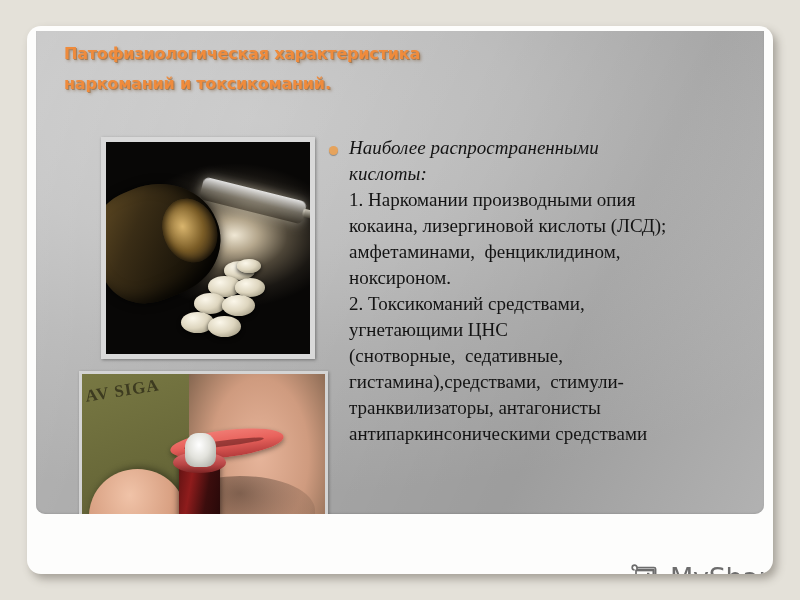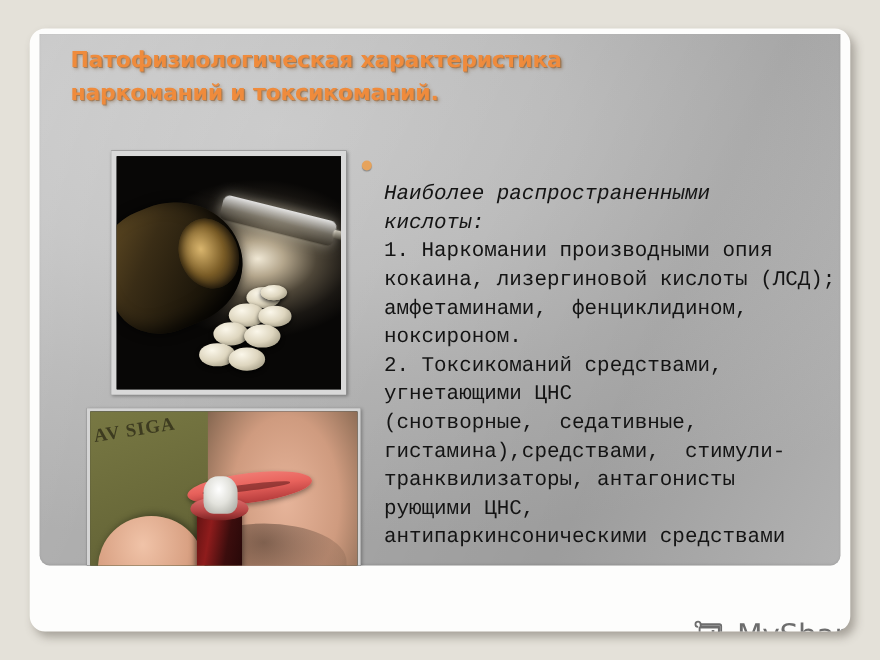--- a/index.html
+++ b/index.html
@@ -54,21 +54,21 @@
         rgba(255,255,255,0.14) 100%);
     pointer-events: none;
   }
 
   
   #slide-title {
     position: absolute;
     left: 28px;
     top: 8px;
     width: 670px;
-    font-size: 20px;
+    font-size: 16px;
     font-weight: bold;
     line-height: 30px;
     letter-spacing: -0.2px;
     color: #ef8b3c;
     text-shadow:
       1px 1px 0 rgba(150, 92, 40, 0.55),
       2px 2px 3px rgba(110, 70, 30, 0.40);
     font-family: "DejaVu Sans", sans-serif;
     white-space: pre-line;
   }
@@ -275,22 +275,21 @@
     border-radius: 50%;
     background: #e6a35c;
     box-shadow: 0 1px 1px rgba(0,0,0,0.3);
   }
   #body-lines {
     position: absolute;
     left: 25px;
     top: 0;
     width: 420px;
     color: #141414;
-    font-family: Liberation Mono, monospace;
-    margin-top: 28px;
+    font-family: Liberation Serif, serif;
   }
   .bline {
     font-size: 19px;
     line-height: 26px;
     white-space: pre;
   }
   .bline.ital {
     font-style: italic;
   }
 
@@ -361,21 +360,20 @@
           <div class="bline ital">кислоты:</div>
           <div class="bline">1. Наркомании производными опия</div>
           <div class="bline">кокаина, лизергиновой кислоты (ЛСД);</div>
           <div class="bline">амфетаминами,  фенциклидином,</div>
           <div class="bline">ноксироном.</div>
           <div class="bline">2. Токсикоманий средствами,</div>
           <div class="bline">угнетающими ЦНС</div>
           <div class="bline">(снотворные,  седативные,</div>
           <div class="bline">гистамина),средствами,  стимули-</div>
           <div class="bline">транквилизаторы, антагонисты</div>
-          <div class="bline">рующими ЦНС,</div>
           <div class="bline">антипаркинсоническими средствами</div>
         </div>
     </div>
   </div>
 
   <div id="myshared-logo">
     <span id="easel-icon">
       <svg width="30" height="30" viewBox="0 0 30 30">
         <path d="M6 4.5 h17 a1.6 1.6 0 0 1 1.6 1.6 v12.4 h-2 V6.6 H6 Z" fill="none" stroke="#6d6d6d" stroke-width="1.7"></path>
         <rect x="5" y="7.5" width="17.5" height="11.5" fill="none" stroke="#6d6d6d" stroke-width="1.7"></rect>

